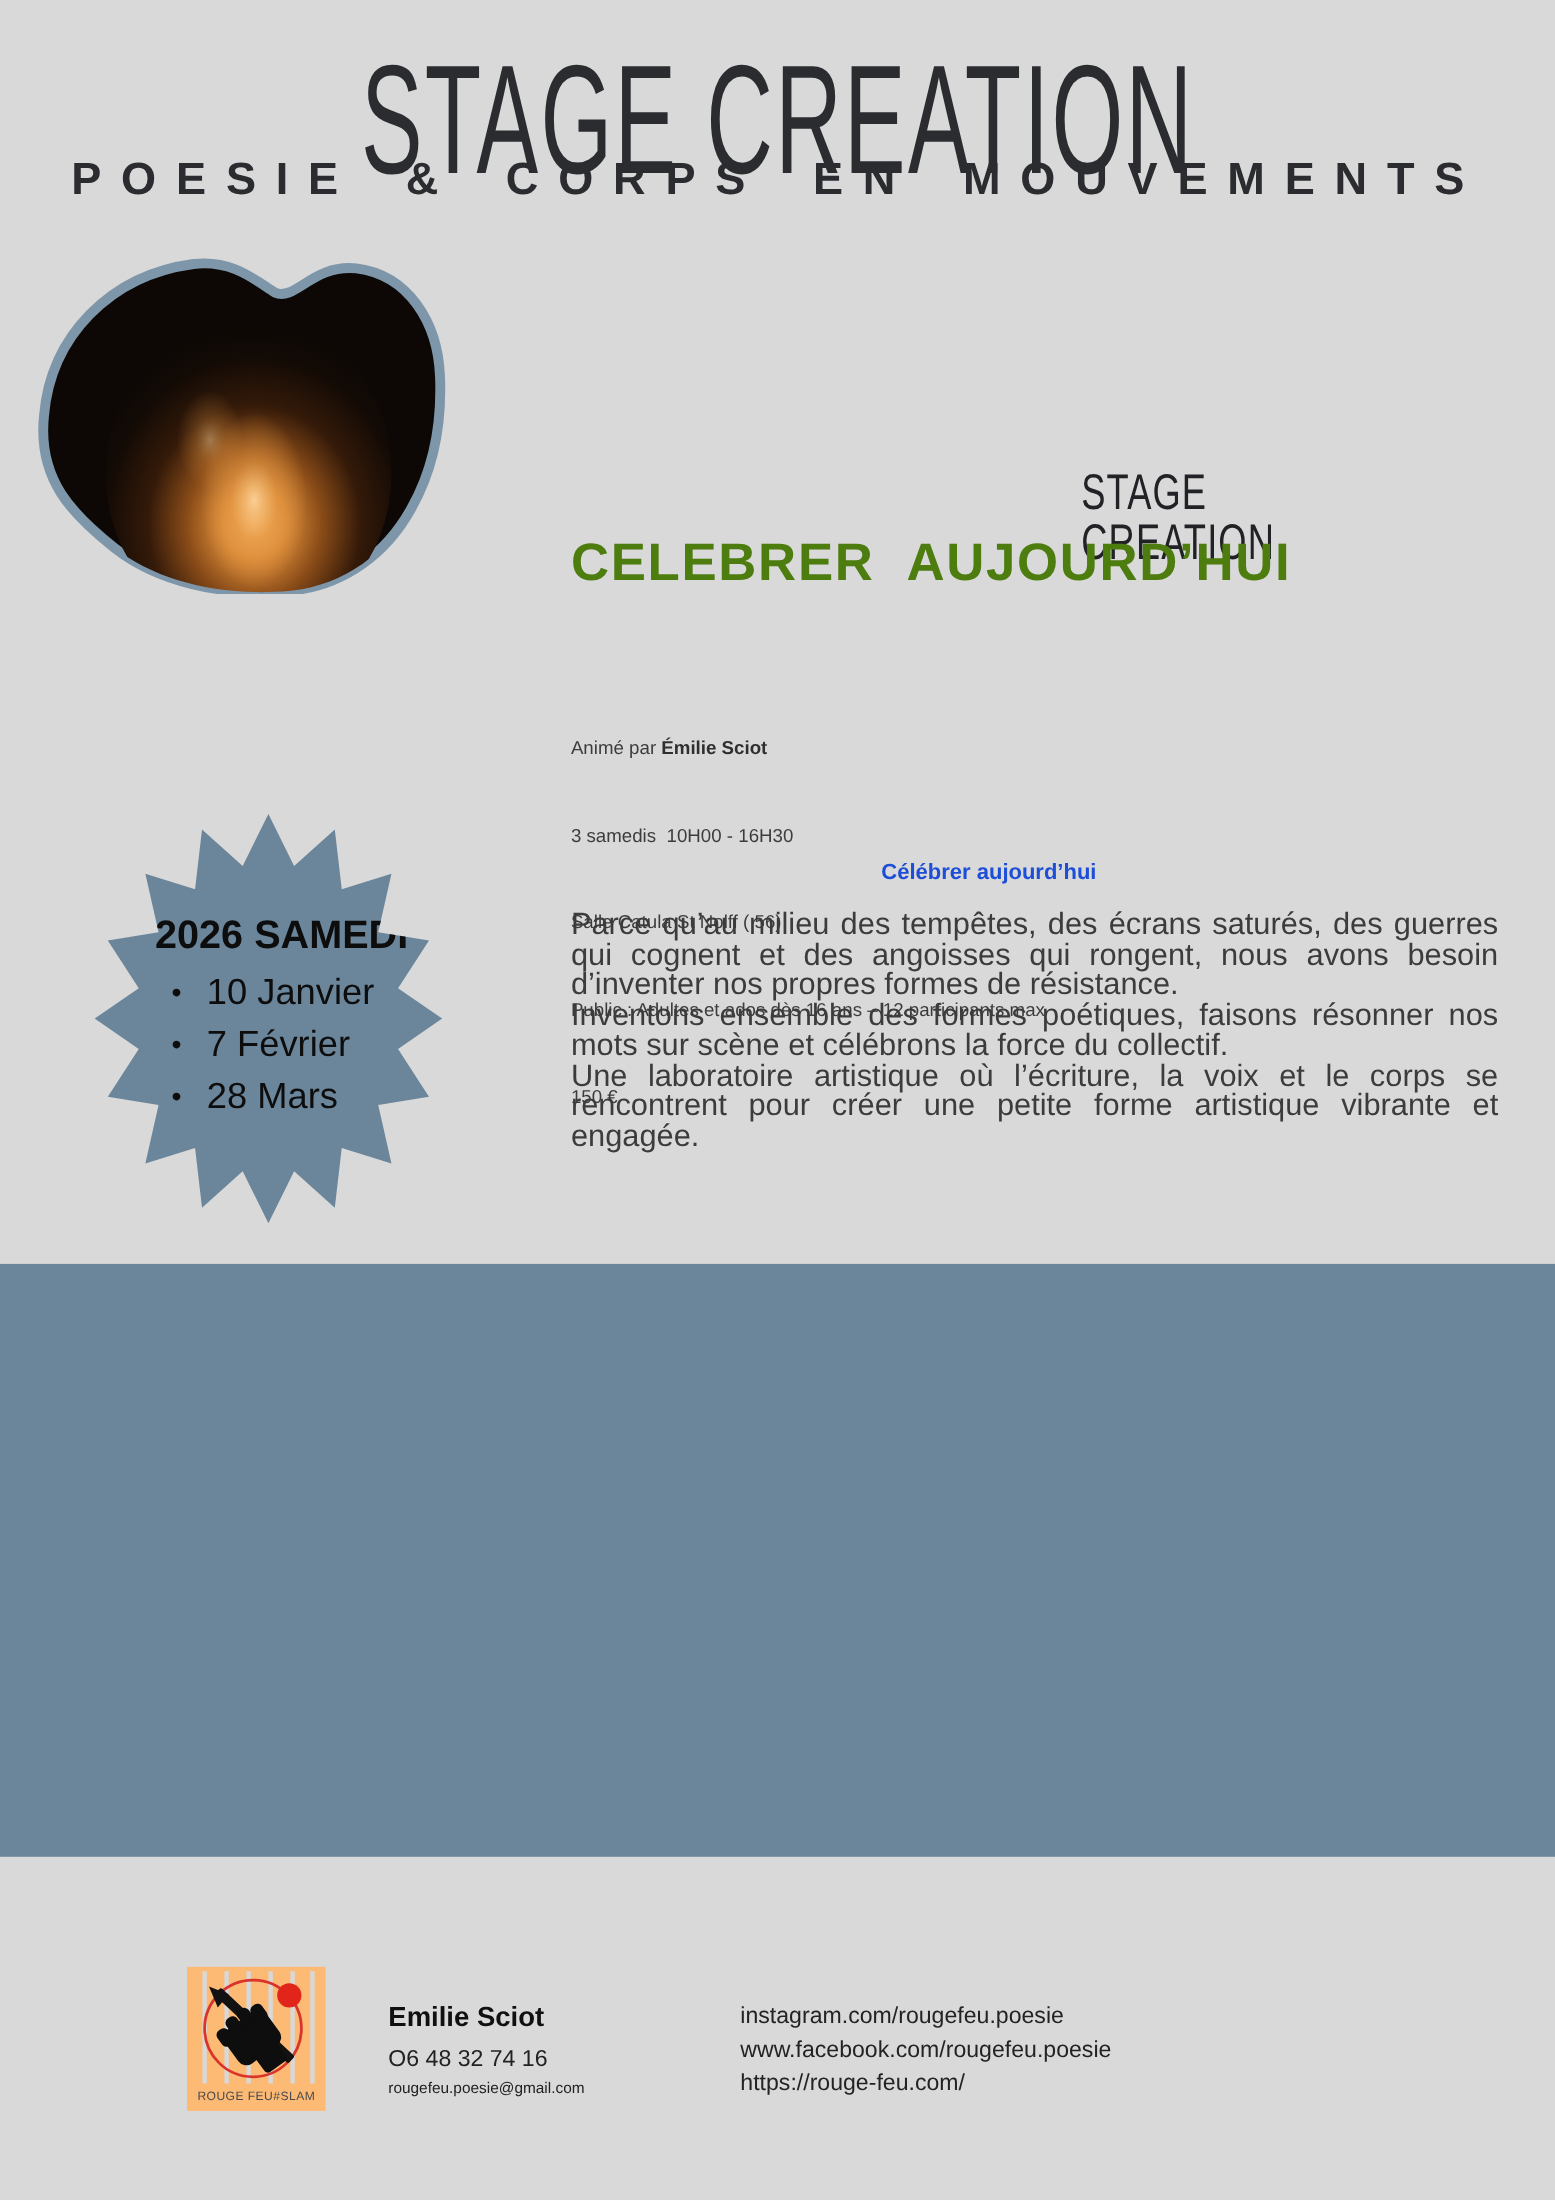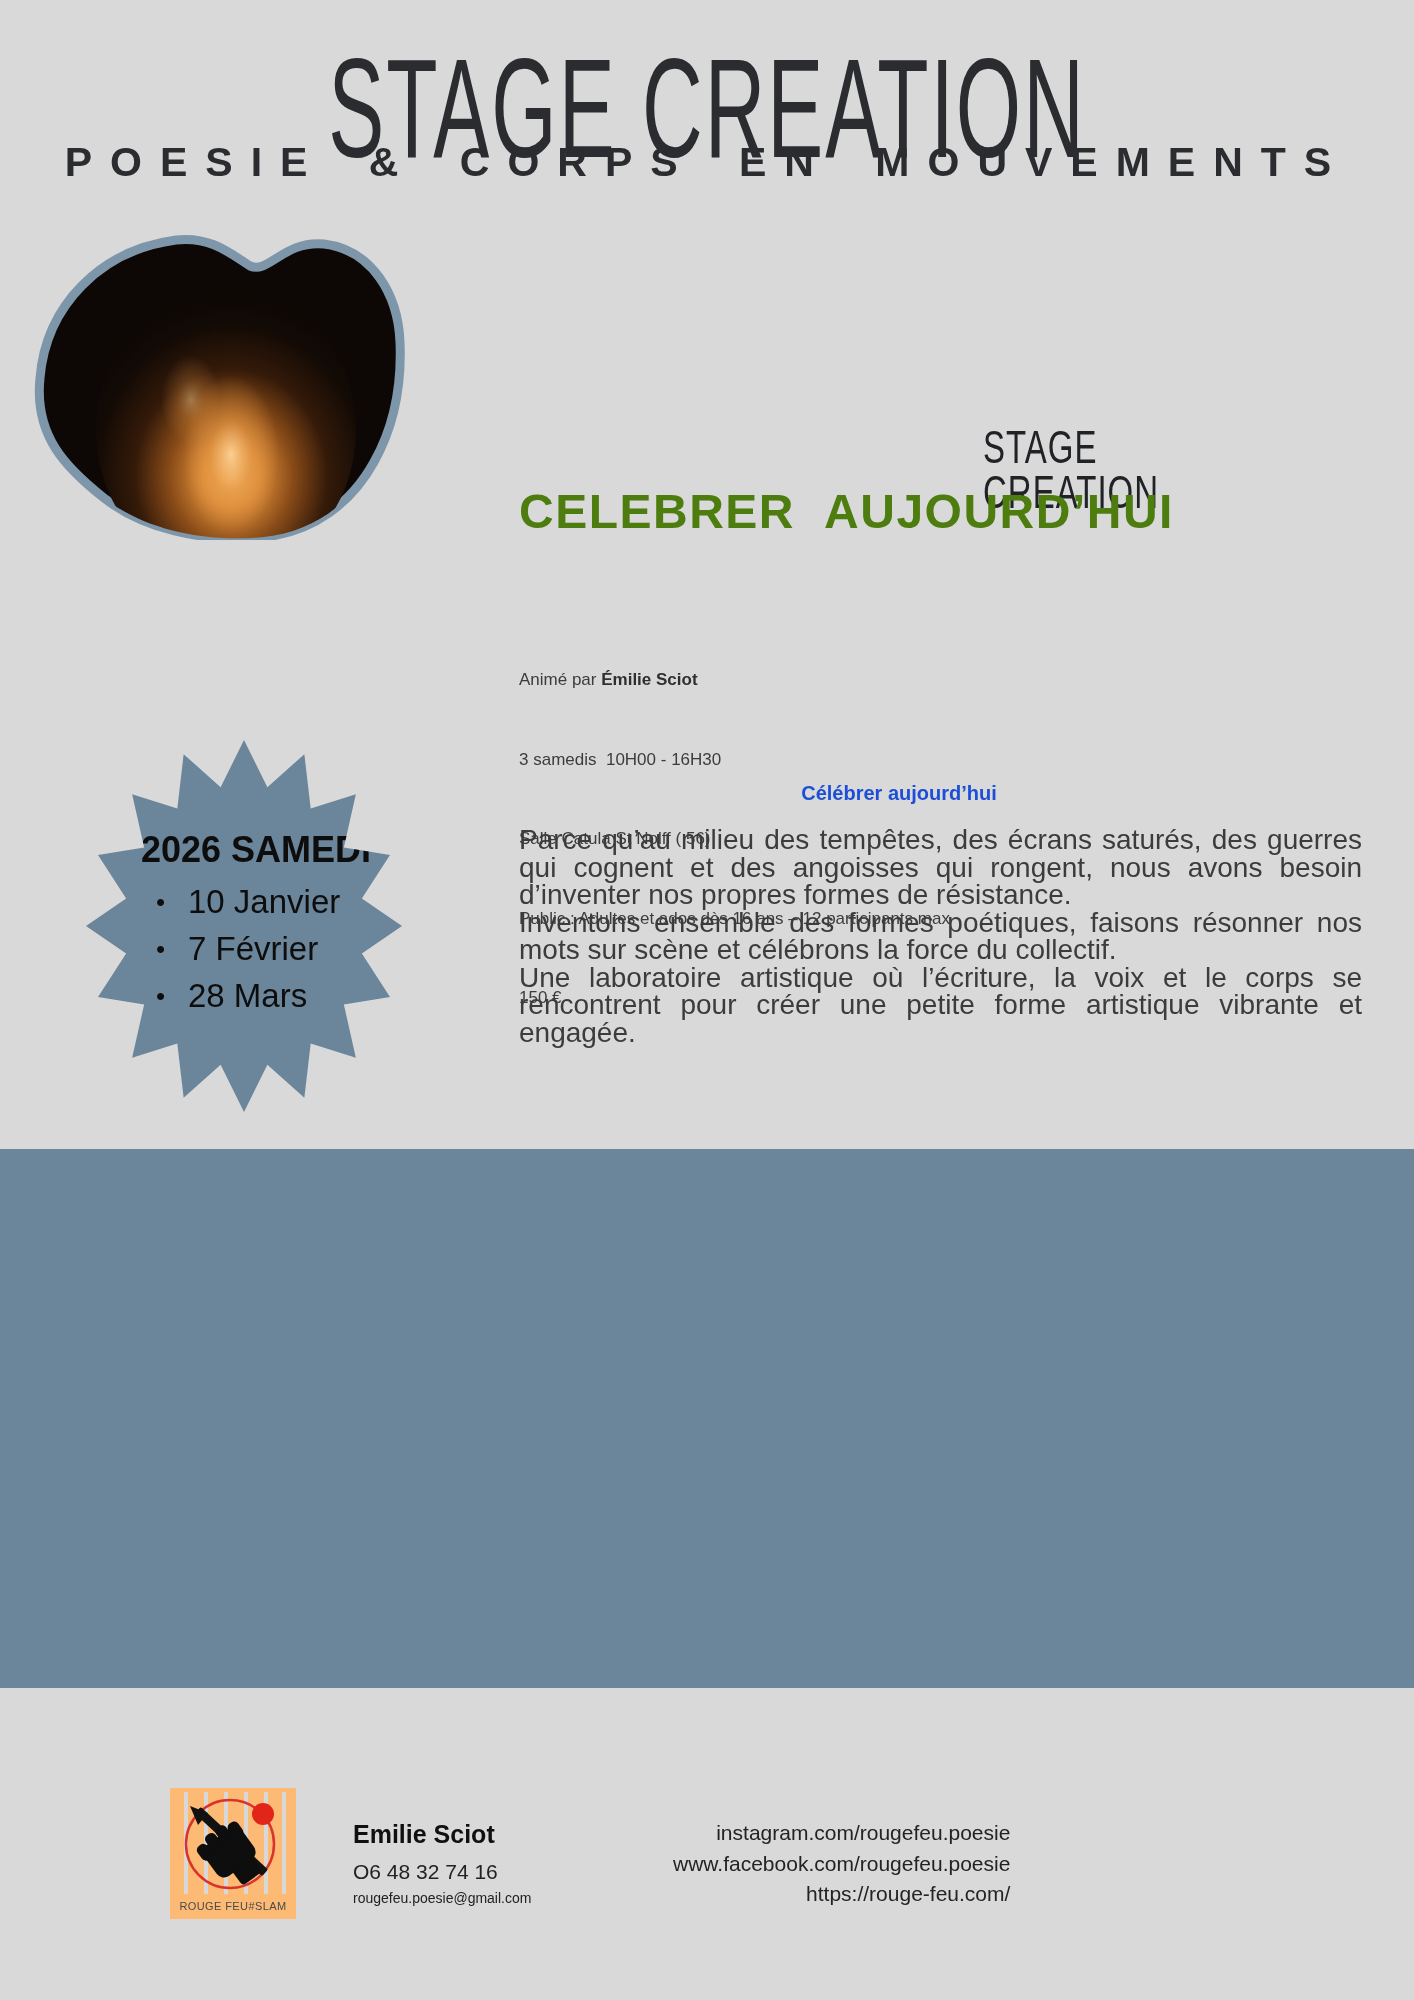--- a/index.html
+++ b/index.html
@@ -82,21 +82,21 @@
   .logo-box{
     left:170px;top:1788px;width:126px;height:131px;background:#fdba74;
   }
   .logo-caption{
     position:absolute;left:0;right:0;bottom:7px;text-align:center;
     font-size:11px;color:#4a4a4a;letter-spacing:0.4px;
   }
   .contact-name{left:353px;top:1820px;font-size:25px;font-weight:700;color:#101010;}
   .contact-phone{left:353px;top:1860px;font-size:21px;color:#222222;}
   .contact-email{left:353px;top:1890px;font-size:14px;color:#222222;}
-  .links{left:673px;top:1818px;font-size:21px;color:#232323;line-height:30.5px;text-align:right;}
+  .links{left:673px;top:1818px;font-size:21px;color:#232323;line-height:30.5px;}
 </style>
 </head>
 <body>
 
 <div class="poster">
 
   <div class="abs main-title">
     <span class="condensed">STAGE CREATION</span>
   </div>
   <div class="abs subtitle">POESIE &amp; CORPS EN MOUVEMENTS</div>

